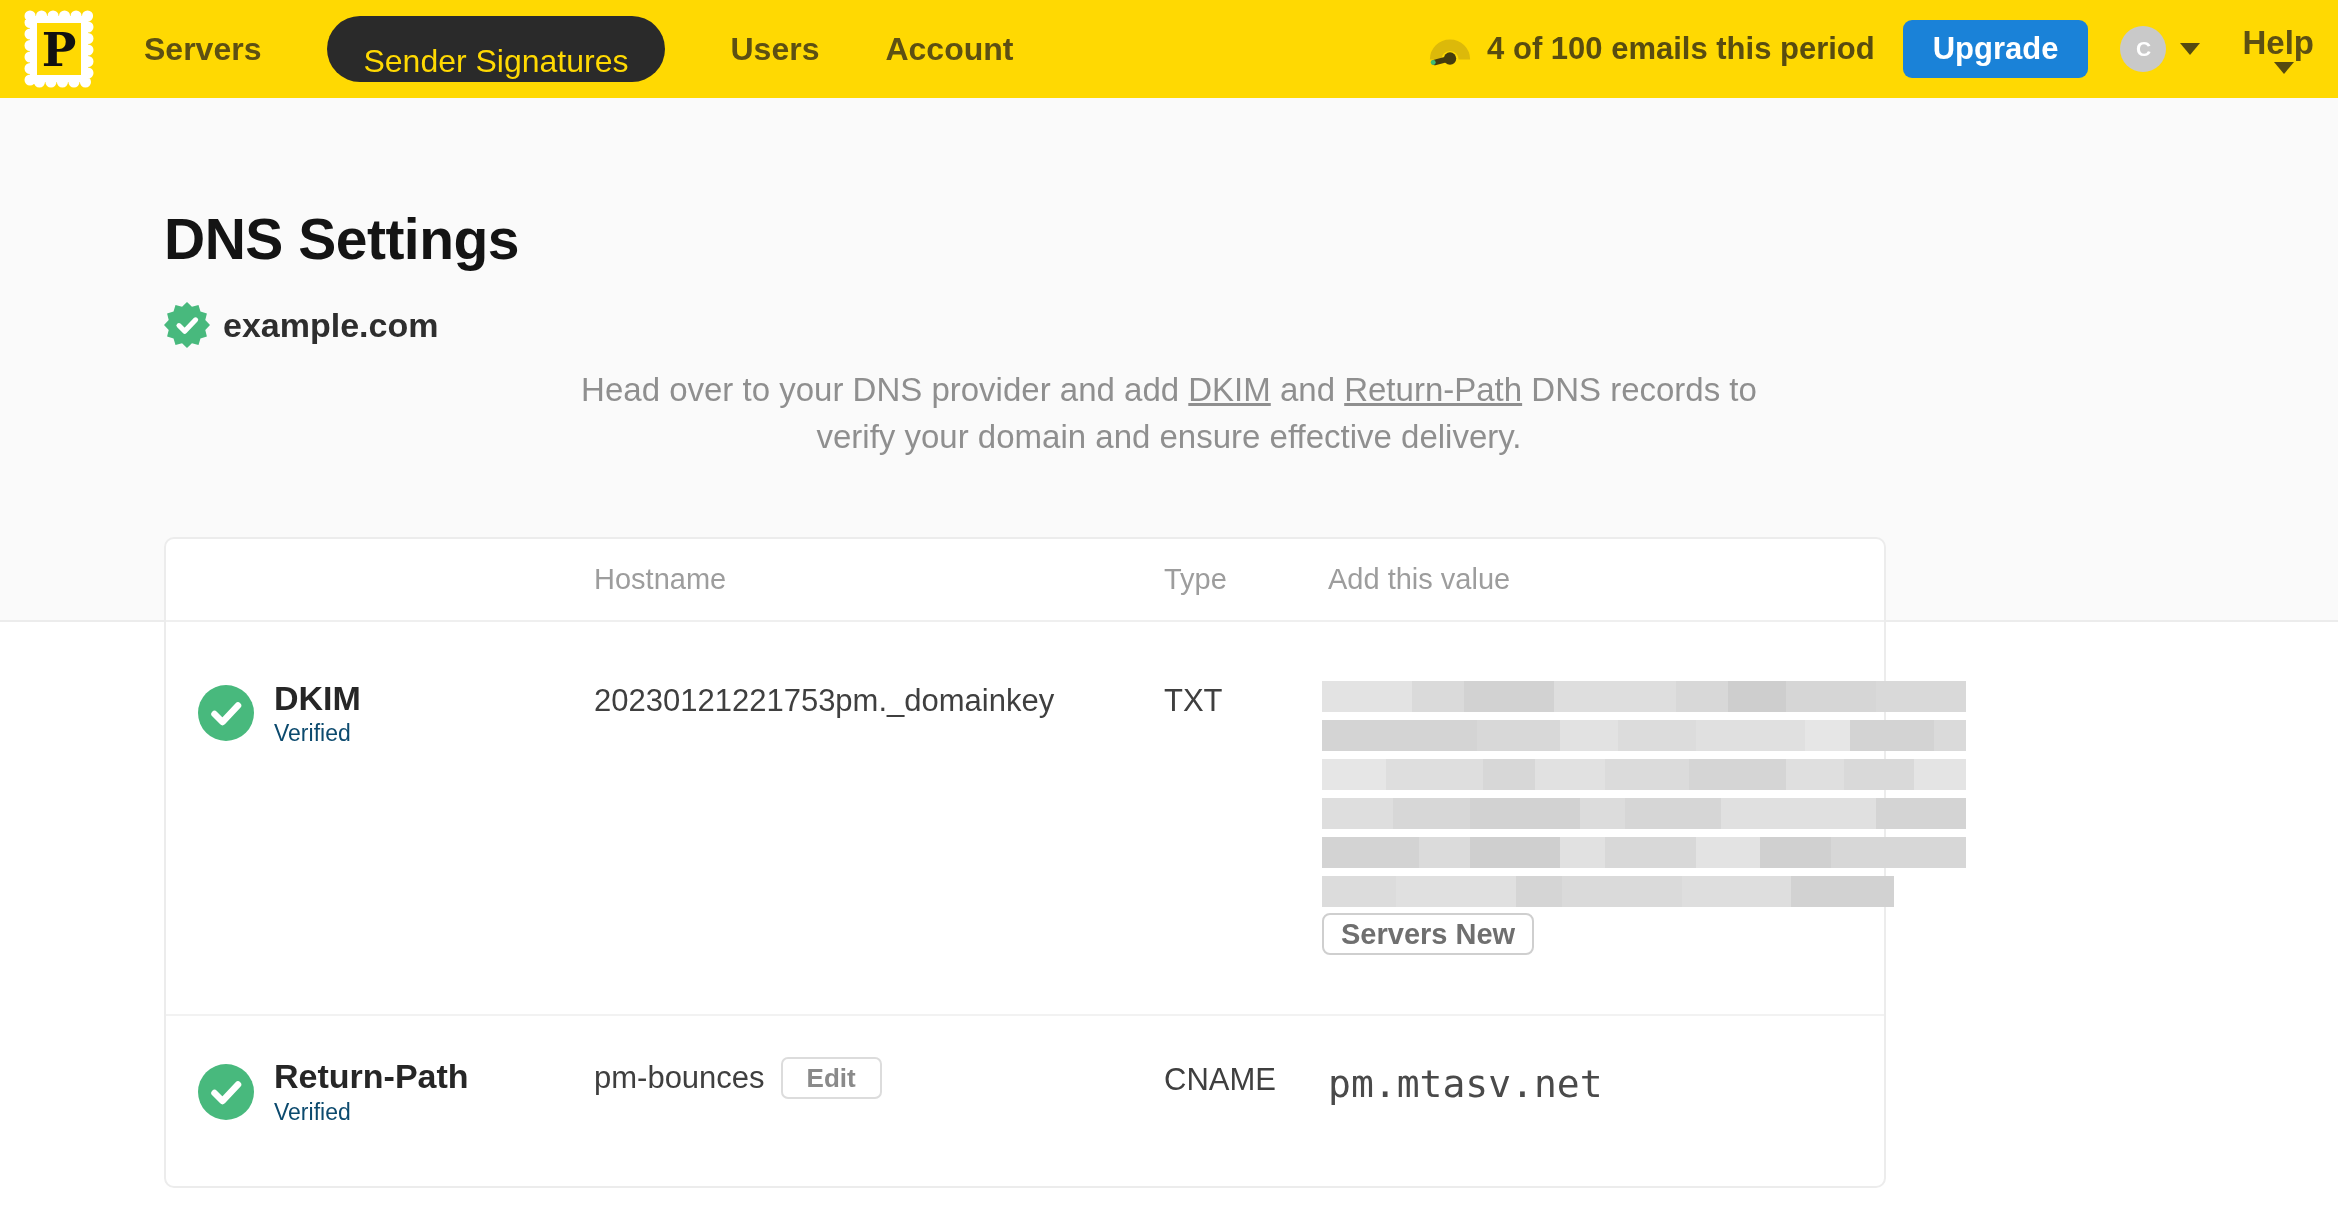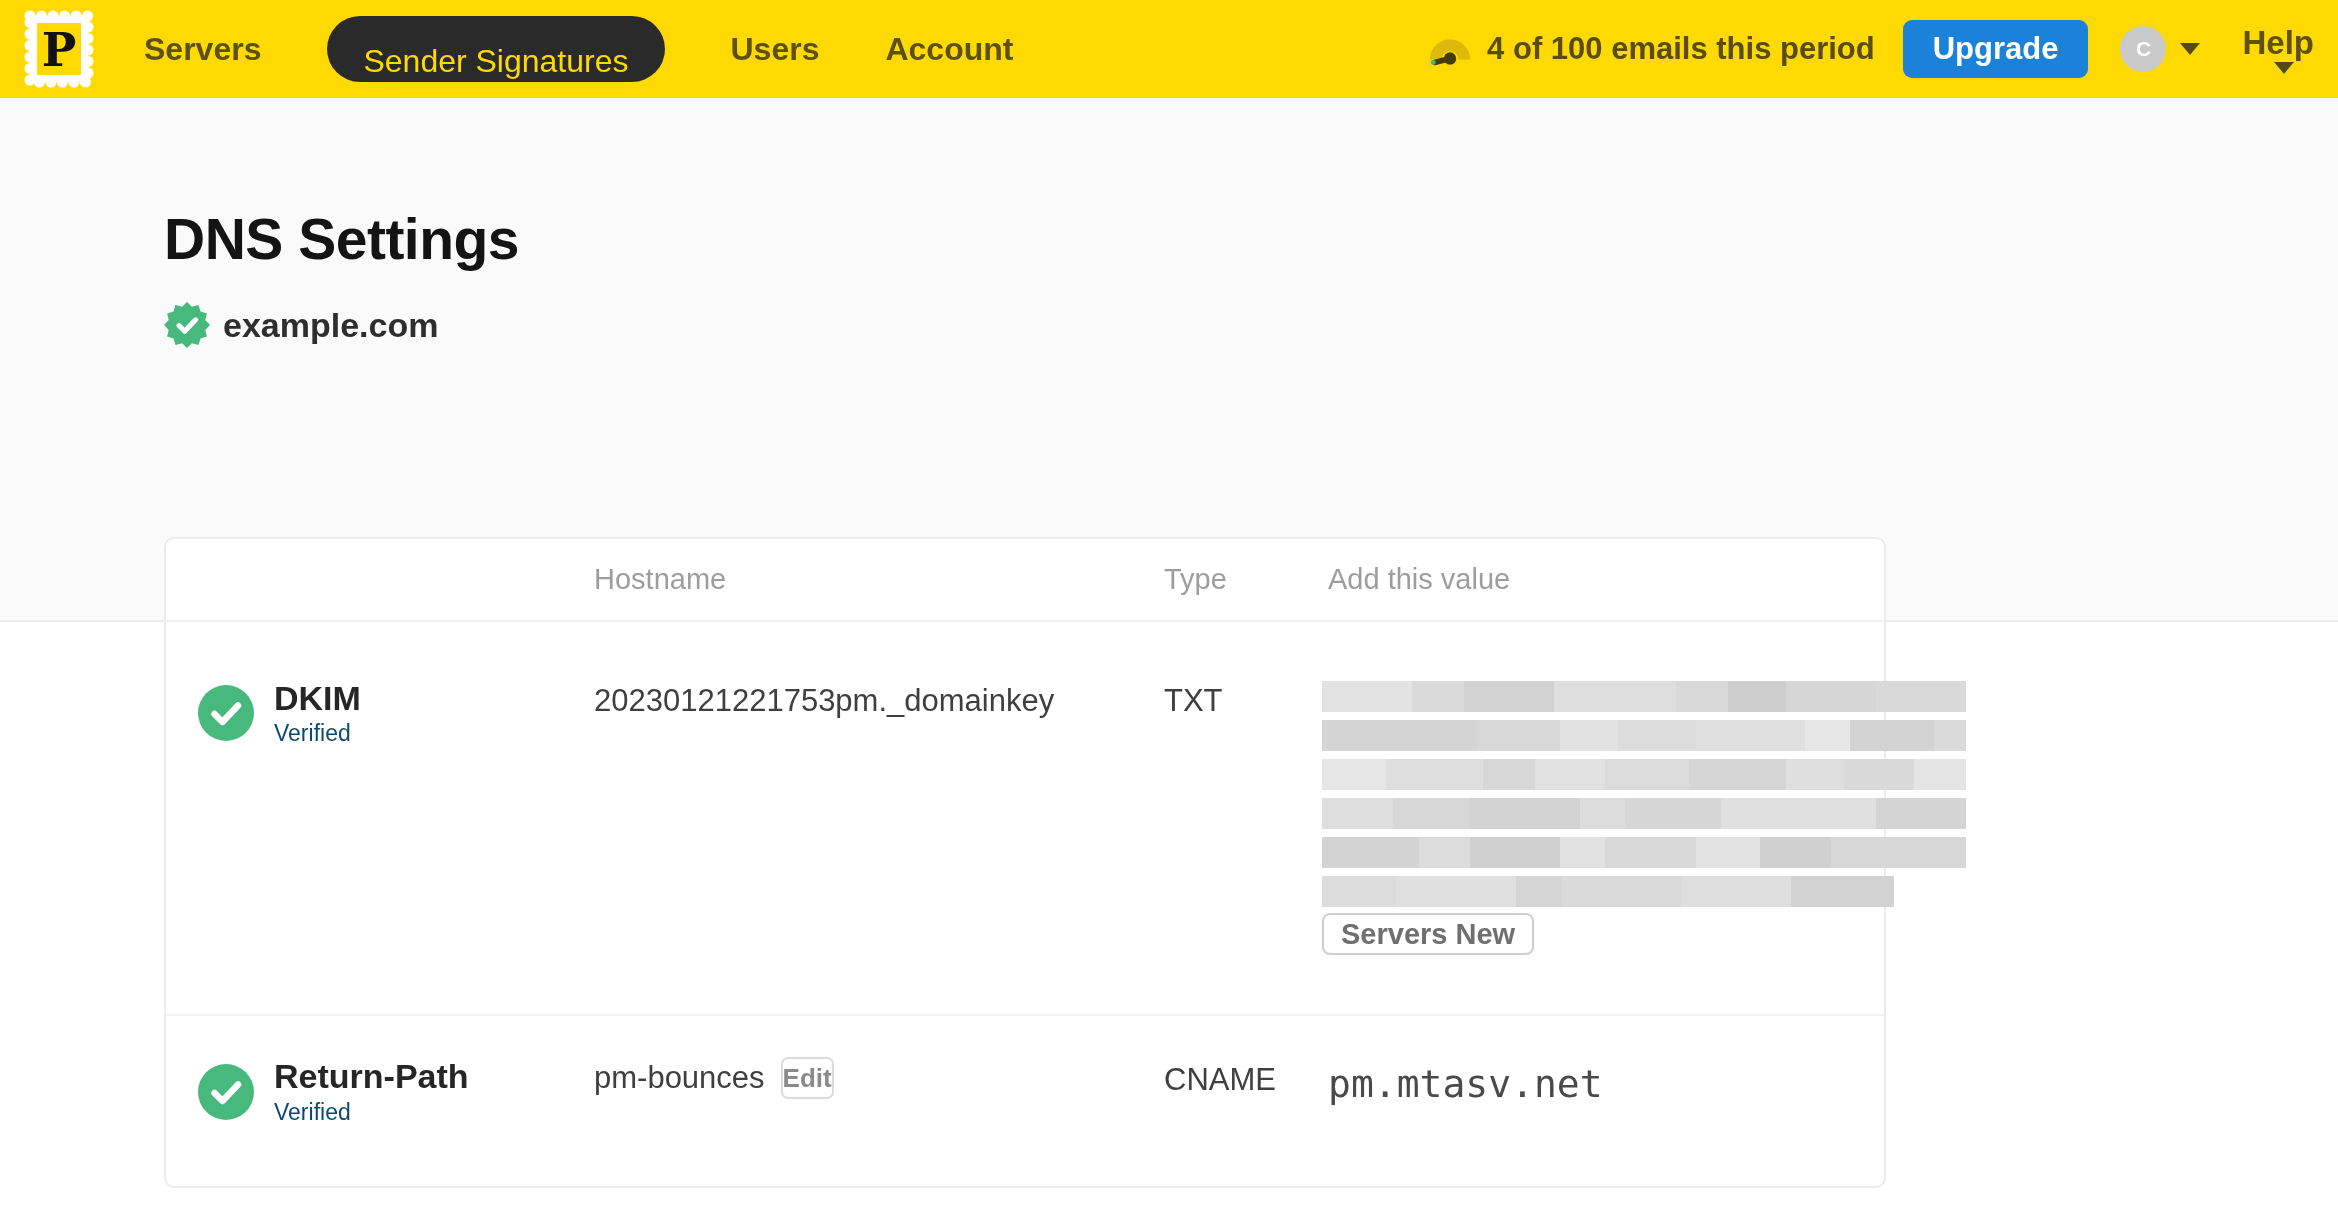--- a/index.html
+++ b/index.html
@@ -65,21 +65,21 @@
   .b5 { background:linear-gradient(90deg,#d3d3d3 0 15%,#dbdbdb 15% 23%,#cfcfcf 23% 37%,#e1e1e1 37% 44%,#d8d8d8 44% 58%,#e3e3e3 58% 68%,#d0d0d0 68% 79%,#d7d7d7 79% 100%); }
   .b6 { width:572px; background:linear-gradient(90deg,#dcdcdc 0 13%,#e0e0e0 13% 34%,#d5d5d5 34% 42%,#dadada 42% 63%,#dedede 63% 82%,#d2d2d2 82% 100%); }
 
   .generate-btn { position:absolute; left:1156px; top:374px; height:42px; border-radius:8px;
                   border:2px solid #cfcfcf; background:#ffffff; color:#6f6f6f; cursor:pointer;
                   font-family:"Liberation Sans", sans-serif; font-size:29px; font-weight:700;
                   padding:0 17px; }
   .host-flex { position:absolute; left:428px; top:518px; display:flex; align-items:center; gap:16px; }
   .edit-btn { height:42px; border-radius:7px; border:2px solid #dcdcdc; background:#ffffff;
               color:#8a8a8a; cursor:pointer; font-family:"Liberation Sans", sans-serif;
-              font-size:26px; font-weight:700; padding:0 0; }
+              font-size:26px; font-weight:700; padding:0 24px; }
   .cell-mono { position:absolute; left:1162px; font-size:38px; color:#4a4a4a;
                font-family:"DejaVu Sans Mono", monospace; }
 </style>
 </head>
 <body>
 
 <div class="nav">
   <svg class="logo" viewBox="0 0 78 86">
     <rect x="10" y="10" width="58" height="66" fill="#ffffff" stroke="#ffffff" stroke-width="11" stroke-dasharray="0.1 11.4" stroke-linecap="round"></rect>
     <rect x="10" y="10" width="58" height="66" fill="#ffffff"></rect>
@@ -120,20 +120,21 @@
   <h1 class="page-title">DNS Settings</h1>
 
   <div class="domain-row">
     <svg width="46" height="46" viewBox="0 0 40 40">
       <polygon fill="#48B97D" points="40,20 35.9,24.3 37.3,30 31.7,31.7 30,37.3 24.3,35.9 20,40 15.7,35.9 10,37.3 8.3,31.7 2.7,30 4.1,24.3 0,20 4.1,15.7 2.7,10 8.3,8.3 10,2.7 15.7,4.1 20,0 24.3,4.1 30,2.7 31.7,8.3 37.3,10 35.9,15.7"></polygon>
       <path d="M13 20.5 L18 25.5 L27.5 15.5" fill="none" stroke="#ffffff" stroke-width="4.4" stroke-linecap="round" stroke-linejoin="round"></path>
     </svg>
     <span class="domain-name">example.com</span>
   </div>
 
+  <p class="intro"><span>Head over to your DNS provider and add </span><a>DKIM</a><span> and </span><a>Return-Path</a><span> DNS records to verify your domain and ensure effective delivery.</span></p>
 </div>
 
 <div class="card">
   <div class="col-label hd-hostname">Hostname</div>
   <div class="col-label hd-type">Type</div>
   <div class="col-label hd-value">Add this value</div>
   <div class="card-hd-divider"></div>
 
   <svg class="check-badge" style="left:32px; top:146px;" viewBox="0 0 56 56">
     <circle cx="28" cy="28" r="28" fill="#48B97D"></circle>

